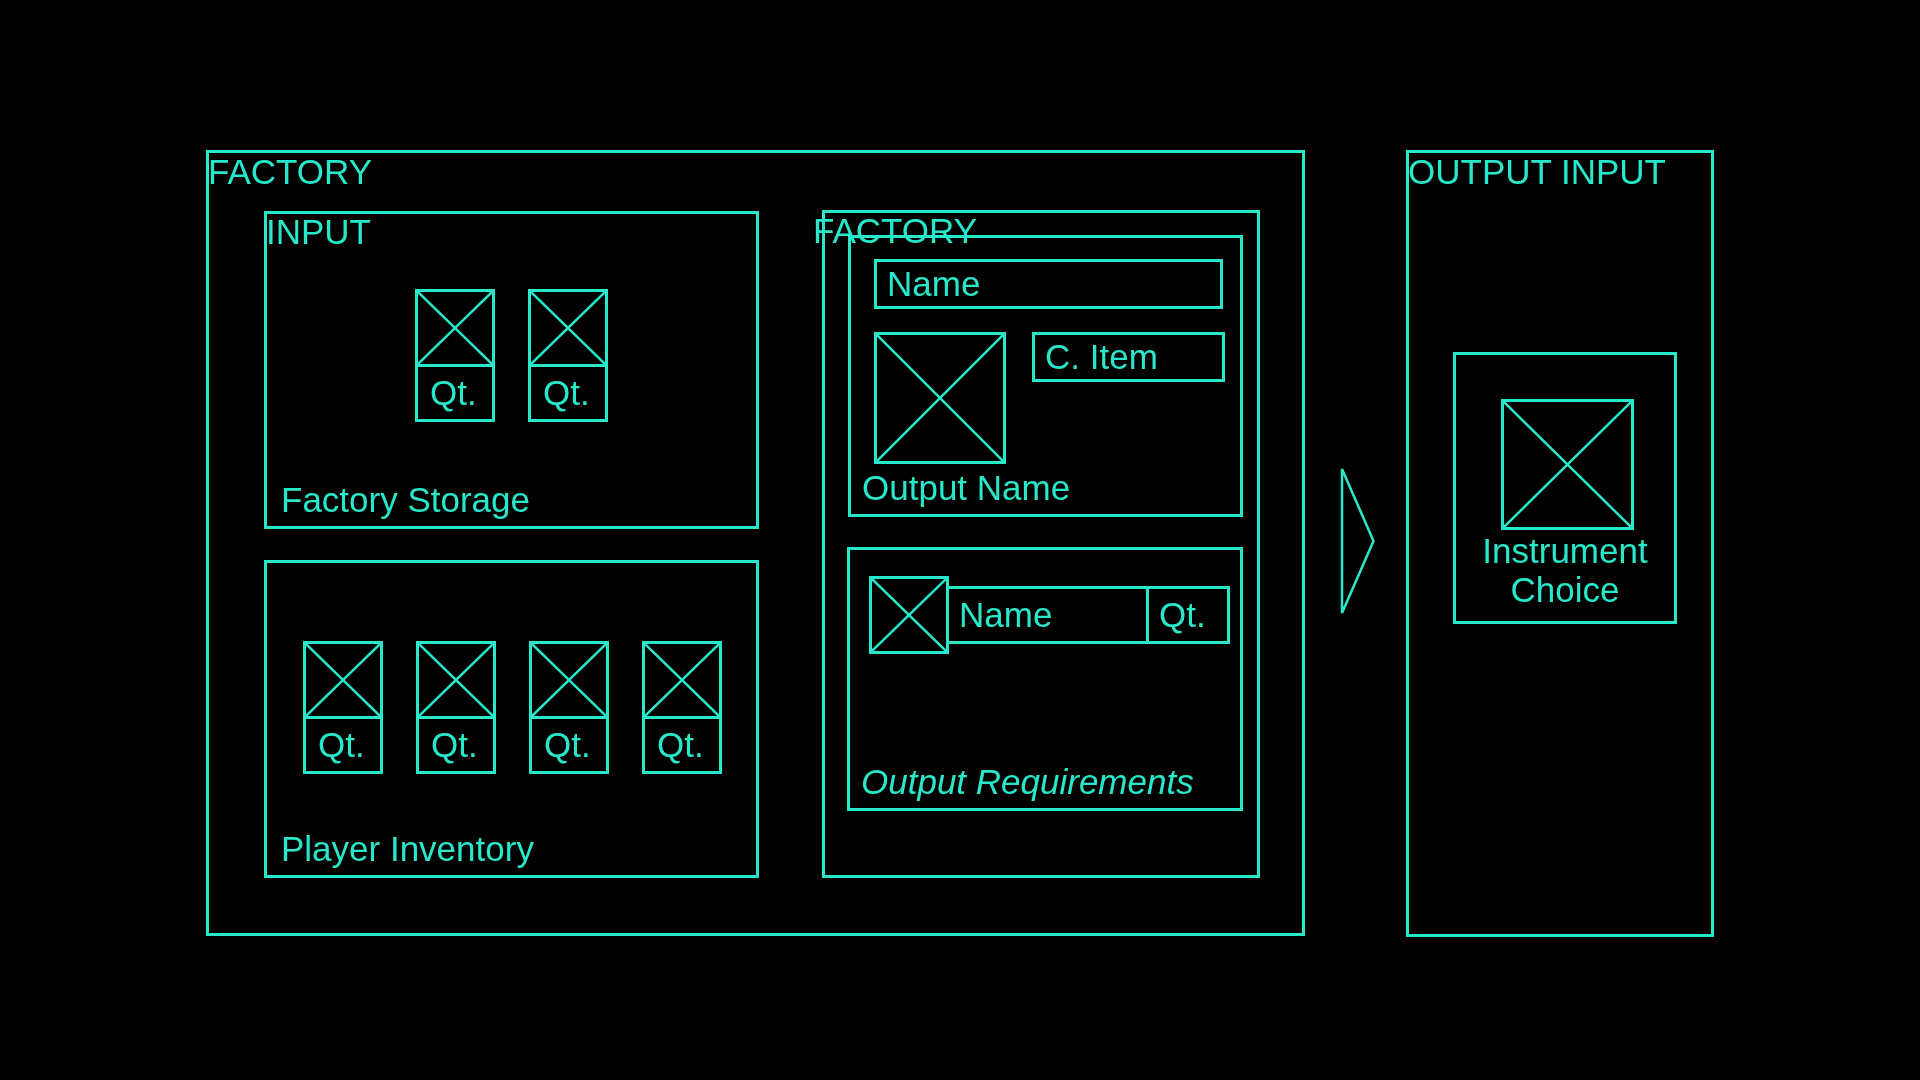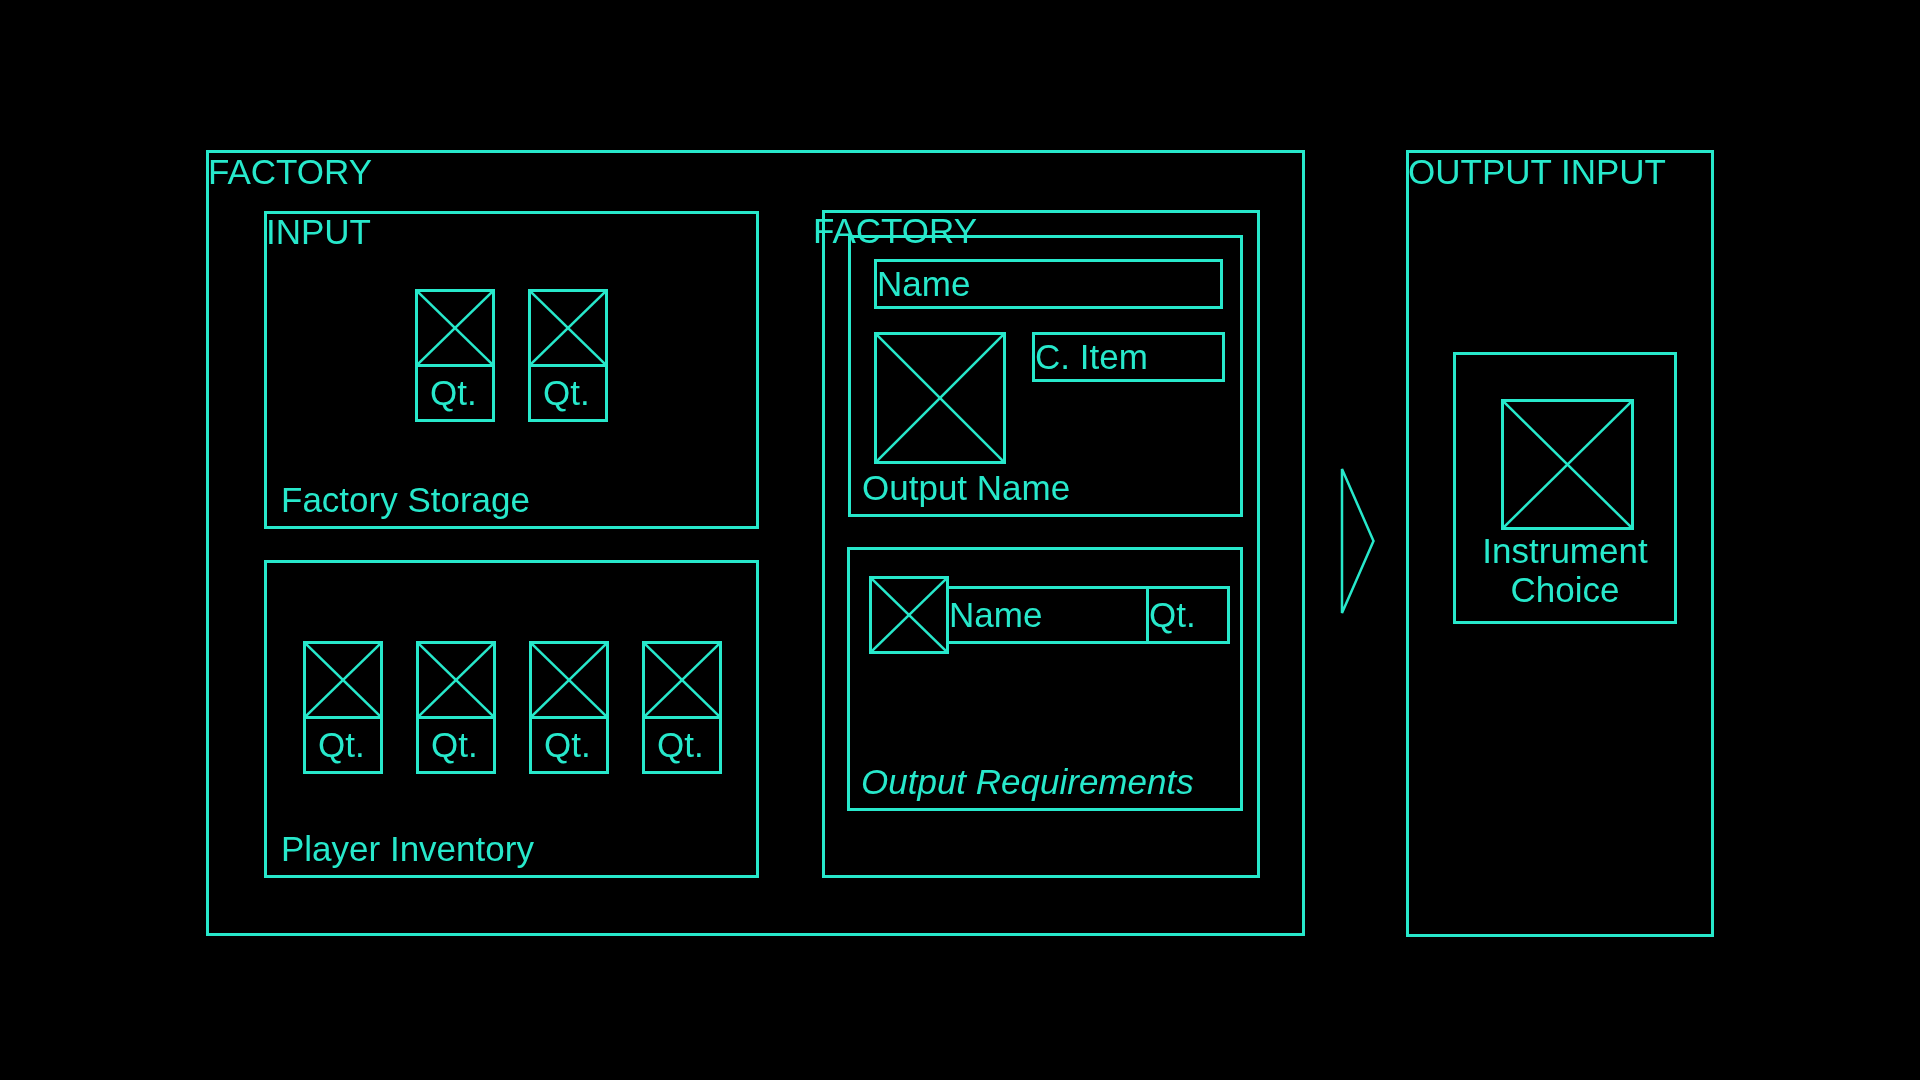--- a/index.html
+++ b/index.html
@@ -13,21 +13,21 @@
   .hlabel{position:absolute;height:40px;white-space:nowrap;margin-top:40px;}
   .blabel{position:absolute;left:14px;bottom:6px;white-space:nowrap;}
   .imgph{position:absolute;border:3px solid var(--line);box-sizing:border-box;}
   .xsvg{position:absolute;left:0;top:0;width:100%;height:100%;display:block;}
   .xsvg line{stroke:var(--line);stroke-width:2.5;}
   .slot{position:absolute;width:80px;}
   .slot .simg{position:relative;width:80px;height:78px;border:3px solid var(--line);box-sizing:border-box;}
   .slot .qty{position:relative;width:80px;height:58px;margin-top:-3px;border:3px solid var(--line);
     box-sizing:border-box;display:flex;align-items:center;padding-left:12px;}
   .field{position:absolute;border:3px solid var(--line);box-sizing:border-box;
-    display:flex;align-items:center;}
+    display:flex;align-items:center;padding-left:10px;}
   .arrow{position:absolute;}
   .arrow polygon{fill:none;stroke:var(--line);stroke-width:2.5;}
   .ic-label{position:absolute;left:0;right:0;bottom:12px;text-align:center;
     line-height:39px;white-space:pre-line;}
 </style>
 </head>
 <body>
 
 <div class="canvas">
 

